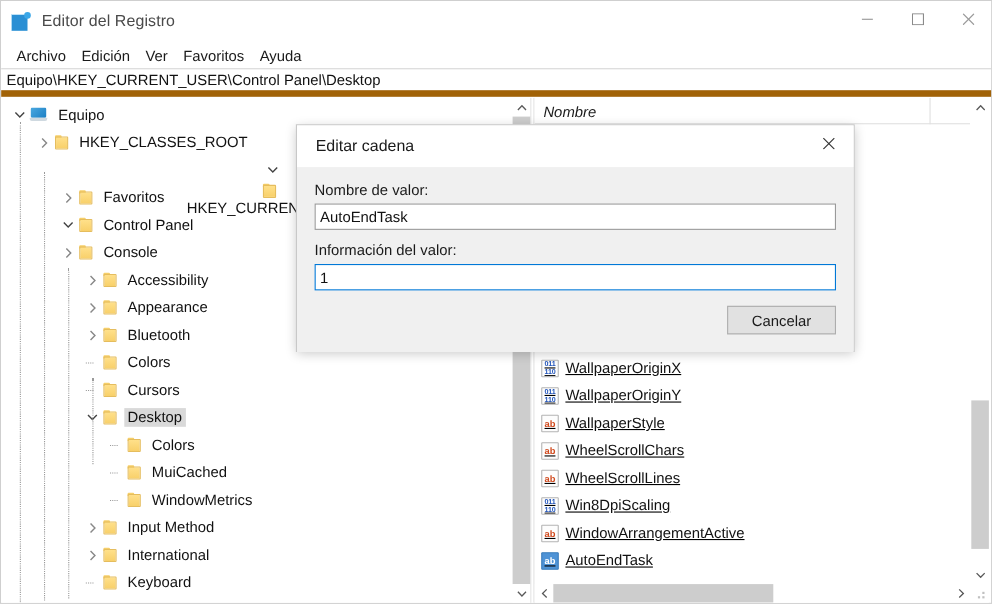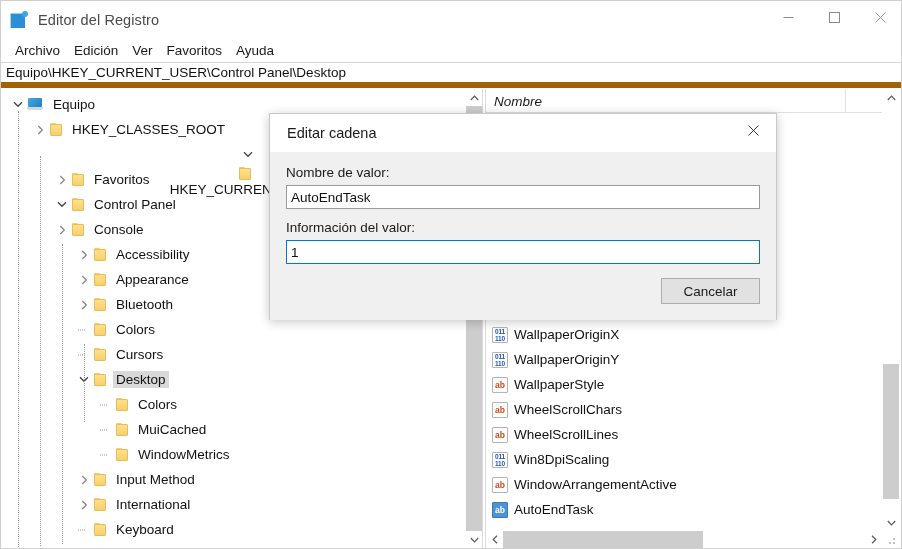--- a/index.html
+++ b/index.html
@@ -217,20 +217,21 @@
     display: flex; align-items: center;
     padding-left: 8px;
     font-size: 13.5px; color: #1a1a1a;
     border-right: 1px solid #e0e0e0;
     cursor: default;
   }
   .listbody {
     position: absolute; left: 0; top: 24px;
     width: 396px; height: 412px;
     overflow: hidden;
+    text-decoration: underline;
   }
   .lrow {
     height: 25px;
     display: flex; align-items: center;
     padding-left: 6px;
     white-space: nowrap;
     cursor: default;
   }
   .vicon {
     width: 16px; height: 16px; flex: 0 0 auto;

